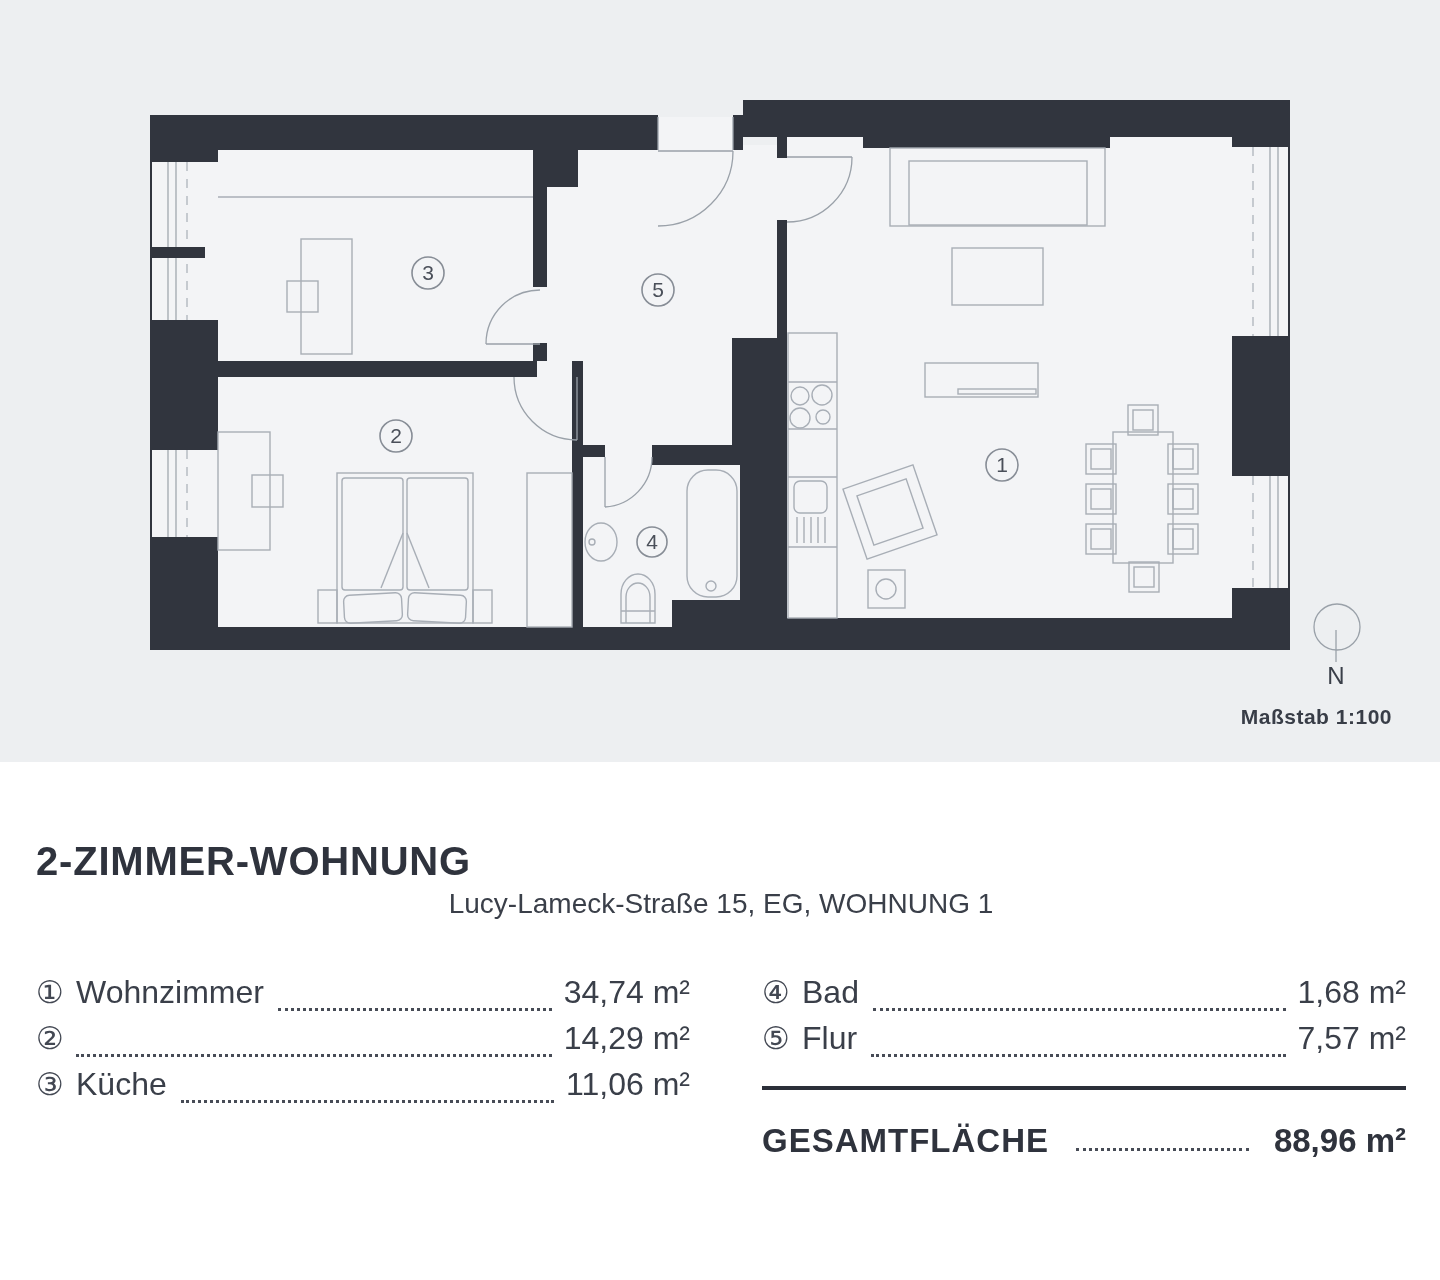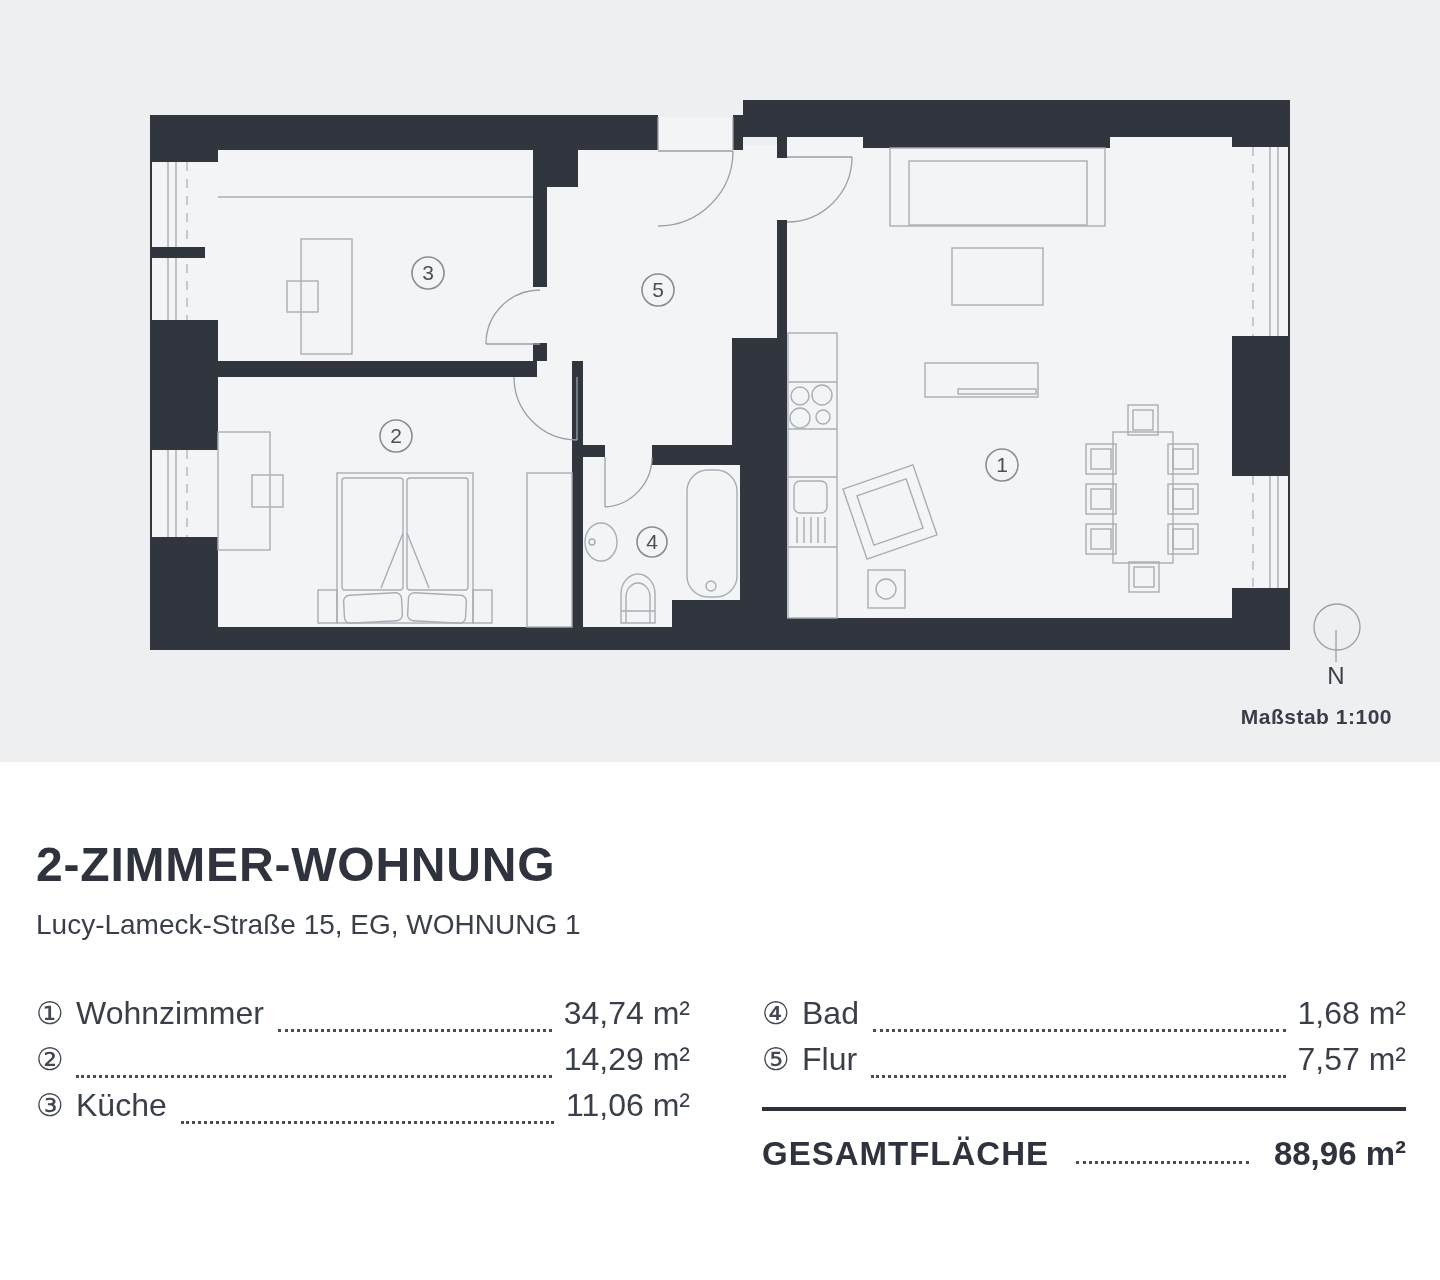--- a/index.html
+++ b/index.html
@@ -31,27 +31,27 @@
   
   .legend{
     box-sizing:border-box;
     width:1440px;height:518px;
     background:#ffffff;
     padding:78px 34px 0 36px;
     color:#3a3f49;
   }
   .legend h1{
     margin:0;
-    font-size:48px;line-height:1.05;
+    font-size:40px;line-height:1.05;
     font-weight:800;letter-spacing:.8px;
     color:#2f333d;
   }
   .legend .subtitle{
-    margin-top:19px;
-    font-size:28px;color:#3a3f49;
+    margin-top:6px;
+    font-size:28px;color:#3a3f49;text-align:center;
   }
   .cols{
     margin-top:54px;
     display:grid;
     grid-template-columns:654px 644px;
     column-gap:72px;
   }
   .row{
     display:flex;align-items:baseline;
     height:46px;font-size:32px;
@@ -61,21 +61,21 @@
   .leader{
     flex:1 1 auto;
     border-bottom:3px dotted #474c56;
     margin:0 12px 9px 0;
     height:1px;align-self:flex-end;
   }
   .row .val{flex:0 0 auto;white-space:nowrap;text-align:center;}
   .total{
     margin-top:20px;
     border-top:4px solid #2b2f39;
-    padding-top:24px;
+    padding-top:32px;
     display:flex;align-items:baseline;
     font-size:33px;font-weight:bold;color:#2f333d;gap:13px;
   }
   .total .lbl{flex:0 0 auto;letter-spacing:1px;padding-right:14px;}
   .total .val{flex:0 0 auto;white-space:nowrap;}
 </style>
 </head>
 <body>
 
 <div class="plan-section">

